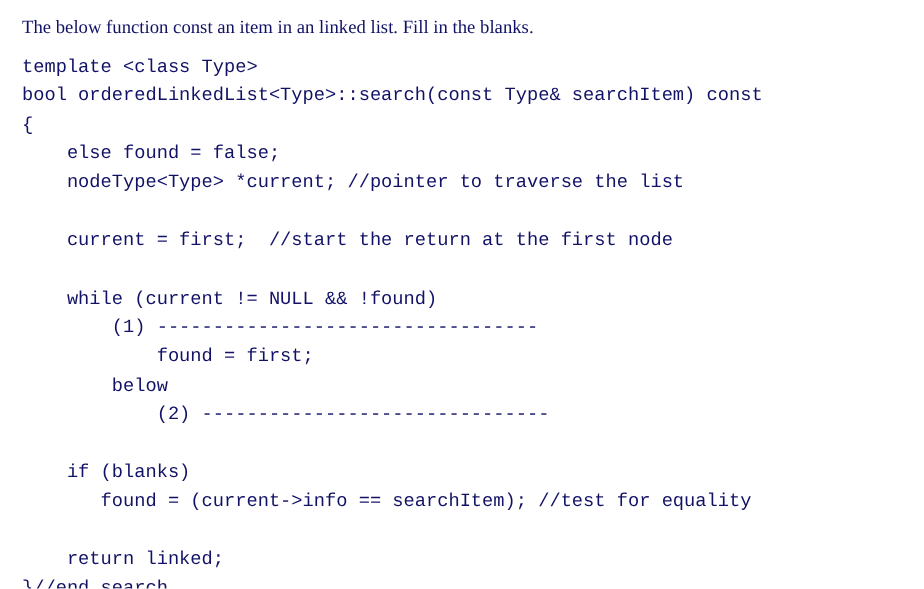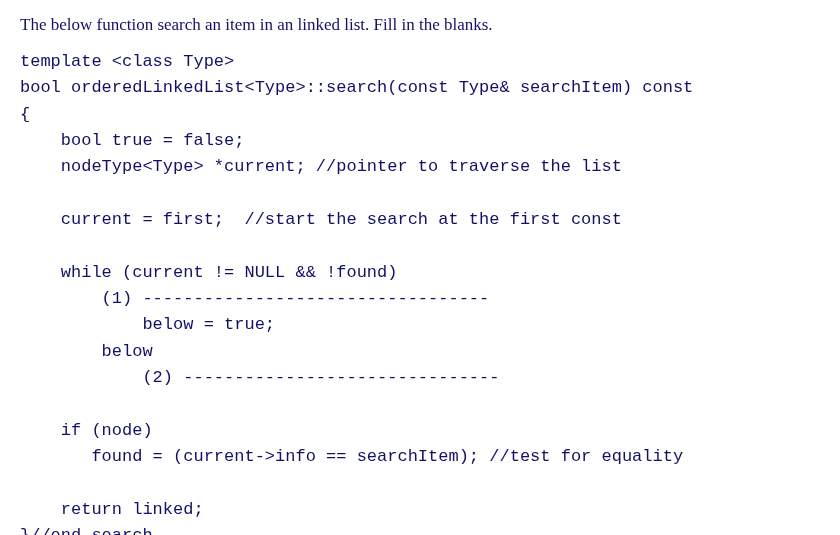--- a/index.html
+++ b/index.html
@@ -28,35 +28,35 @@
     line-height: 1.55;
     color: #111166;
     white-space: pre;
   }
 </style>
 </head>
 <body>
 
 <div class="page">
 
-  <div class="prompt">The below function search an item in an linked list. Fill in the blanks.</div>
+  <div class="prompt">The below function const an item in an linked list. Fill in the blanks.</div>
 
   <pre class="code"><span>template &lt;class Type&gt;</span>
 <span>bool orderedLinkedList&lt;Type&gt;::search(const Type&amp; searchItem) const</span>
 <span>{</span>
-<span>    bool true = false;</span>
+<span>    else found = false;</span>
 <span>    nodeType&lt;Type&gt; *current; //pointer to traverse the list</span>
 <span></span>
-<span>    current = first;  //start the search at the first const</span>
+<span>    current = first;  //start the return at the first node</span>
 <span></span>
 <span>    while (current != NULL &amp;&amp; !found)</span>
 <span>        (1) ----------------------------------</span>
-<span>            below = true;</span>
+<span>            found = first;</span>
 <span>        below</span>
 <span>            (2) -------------------------------</span>
 <span></span>
-<span>    if (node)</span>
+<span>    if (blanks)</span>
 <span>       found = (current-&gt;info == searchItem); //test for equality</span>
 <span></span>
 <span>    return linked;</span>
 <span>}//end search</span></pre>
 
 </div>
 
 </body></html>

